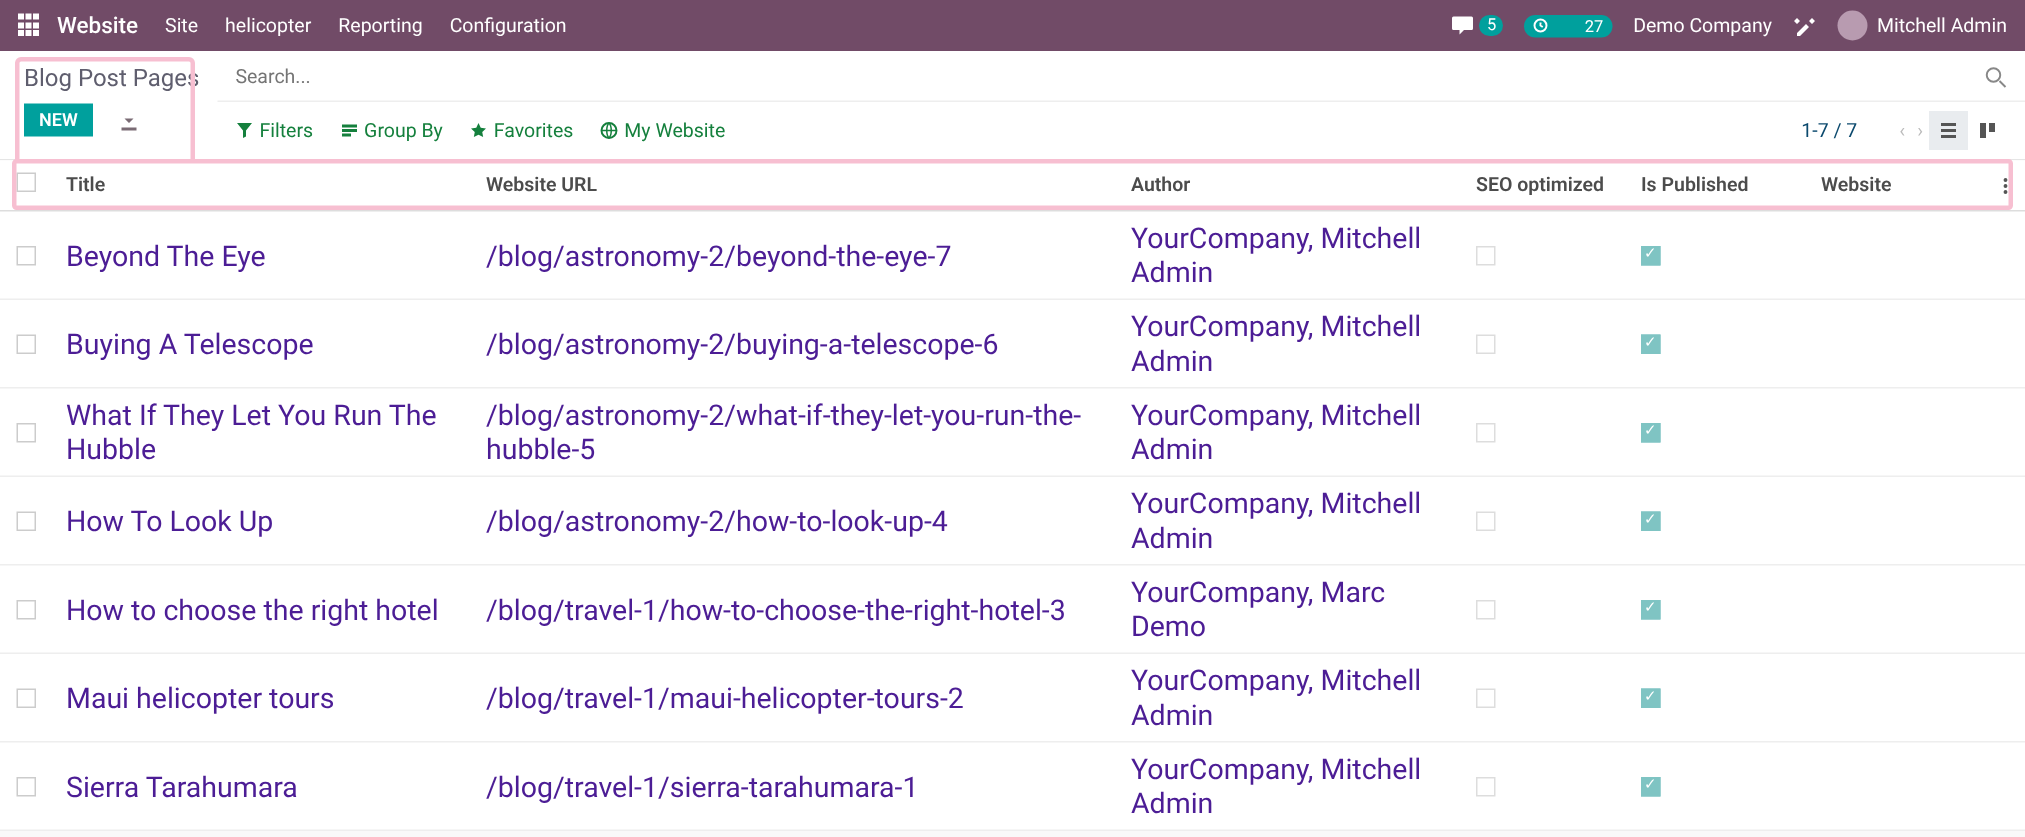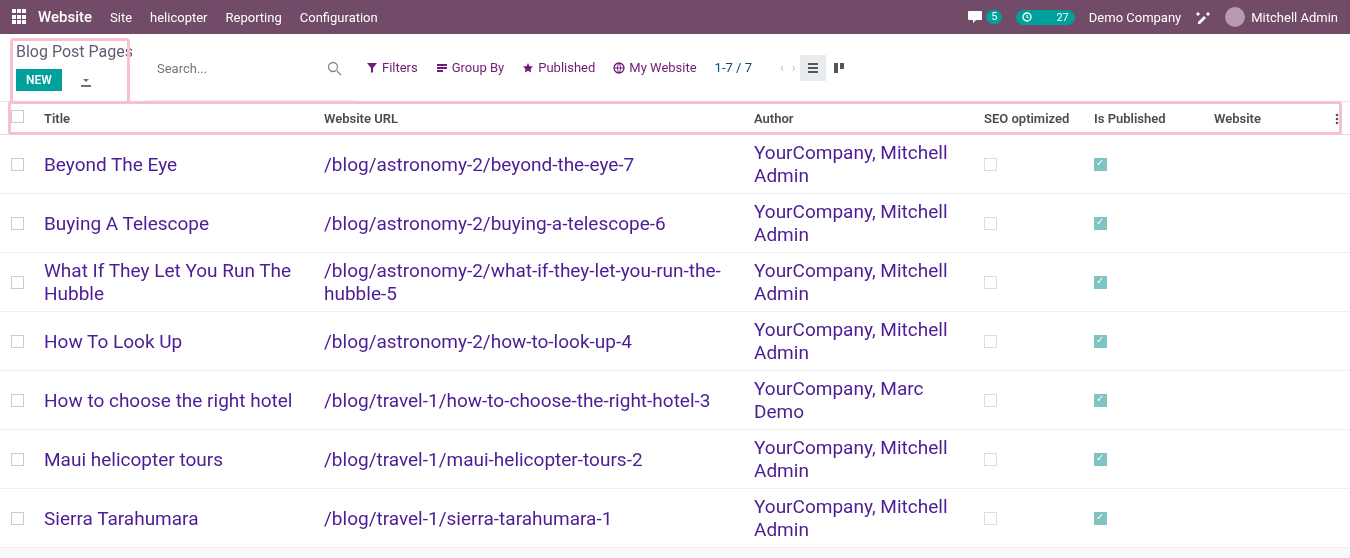--- a/index.html
+++ b/index.html
@@ -17,27 +17,27 @@
 .avatar { width: 20px; height: 20px; border-radius: 50%; background: #b89bb0; margin-right: 6px; }
 
 .subbar { display: flex; background: #fff; border-bottom: 1px solid #e5e5e5; }
 .subbar-left { padding: 8px 12px 10px 16px; position: relative; }
 .hl-box { position: absolute; border: 3px solid #f7bfd1; border-radius: 4px; pointer-events: none; }
 .hl-1 { top: 4px; left: 10px; width: 120px; height: 78px; }
 .page-title { font-size: 16px; color: #5f5e6e; margin-bottom: 8px; }
 .new-btn { background: #00a09d; color: #fff; border: none; padding: 4px 10px; font-size: 12px; font-weight: 600; cursor: pointer; }
 .download-icon { margin-left: 14px; color: #7a6b74; cursor: pointer; }
 
-.subbar-right { flex: 1; display: flex; flex-direction: row; }
+.subbar-right { flex: 1; display: flex; flex-direction: column; }
 .search-row { display: flex; align-items: center; padding: 6px 12px 4px 8px; border-bottom: 1px solid #eee; }
 .search-input { flex: 1; border: none; outline: none; font-size: 13px; color: #666; padding: 4px; }
 .search-glass { color: #888; cursor: pointer; }
 
 .tool-row { display: flex; align-items: center; padding: 6px 12px; }
-.tool-item { display: flex; align-items: center; margin-right: 18px; color: #701a75; cursor: pointer; font-size: 13px; }
+.tool-item { display: flex; align-items: center; margin-right: 18px; color: #15803d; cursor: pointer; font-size: 13px; }
 .tool-item svg, .tool-item .ico { margin-right: 4px; }
 .tool-spacer { flex: 1; }
 .pager { color: #0c4a6e; margin-right: 24px; }
 .pager-arrow { color: #bbb; padding: 0 4px; cursor: pointer; }
 .view-btn { width: 26px; height: 26px; display: inline-flex; align-items: center; justify-content: center; cursor: pointer; color: #555; }
 .view-btn.active { background: #e9ecef; }
 
 .table-wrap { position: relative; background: #fff; }
 .hl-2 { top: -1px; left: 8px; right: 8px; height: 34px; border: 3px solid #f7bfd1; border-radius: 3px; pointer-events: none; position: absolute; }
 table { width: 100%; border-collapse: collapse; padding-left: 25px; }
@@ -137,21 +137,21 @@
       <div class="tool-item">
         <svg width="12" height="12" viewBox="0 0 12 12">
             <path fill="currentColor" d="M1 2h10v2H1zM1 5h10v2H1zM1 8h6v2H1z"></path>
           </svg>
         <span>Group By</span>
       </div>
       <div class="tool-item">
         <svg width="12" height="12" viewBox="0 0 12 12">
             <path fill="currentColor" d="M6 1l1.5 3.2L11 4.6 8.5 7l.6 3.4L6 8.8 2.9 10.4 3.5 7 1 4.6l3.5-.4z"></path>
           </svg>
-        <span>Published</span>
+        <span>Favorites</span>
       </div>
       <div class="tool-item">
         <svg width="12" height="12" viewBox="0 0 12 12">
             <circle cx="6" cy="6" r="5" fill="none" stroke="currentColor" stroke-width="1.3"></circle>
             <path stroke="currentColor" stroke-width="1" fill="none" d="M1 6h10M6 1c2 2 2 8 0 10M6 1c-2 2-2 8 0 10"></path>
           </svg>
         <span>My Website</span>
       </div>
       <div class="tool-spacer"></div>
       <span class="pager">1-7 / 7</span>

